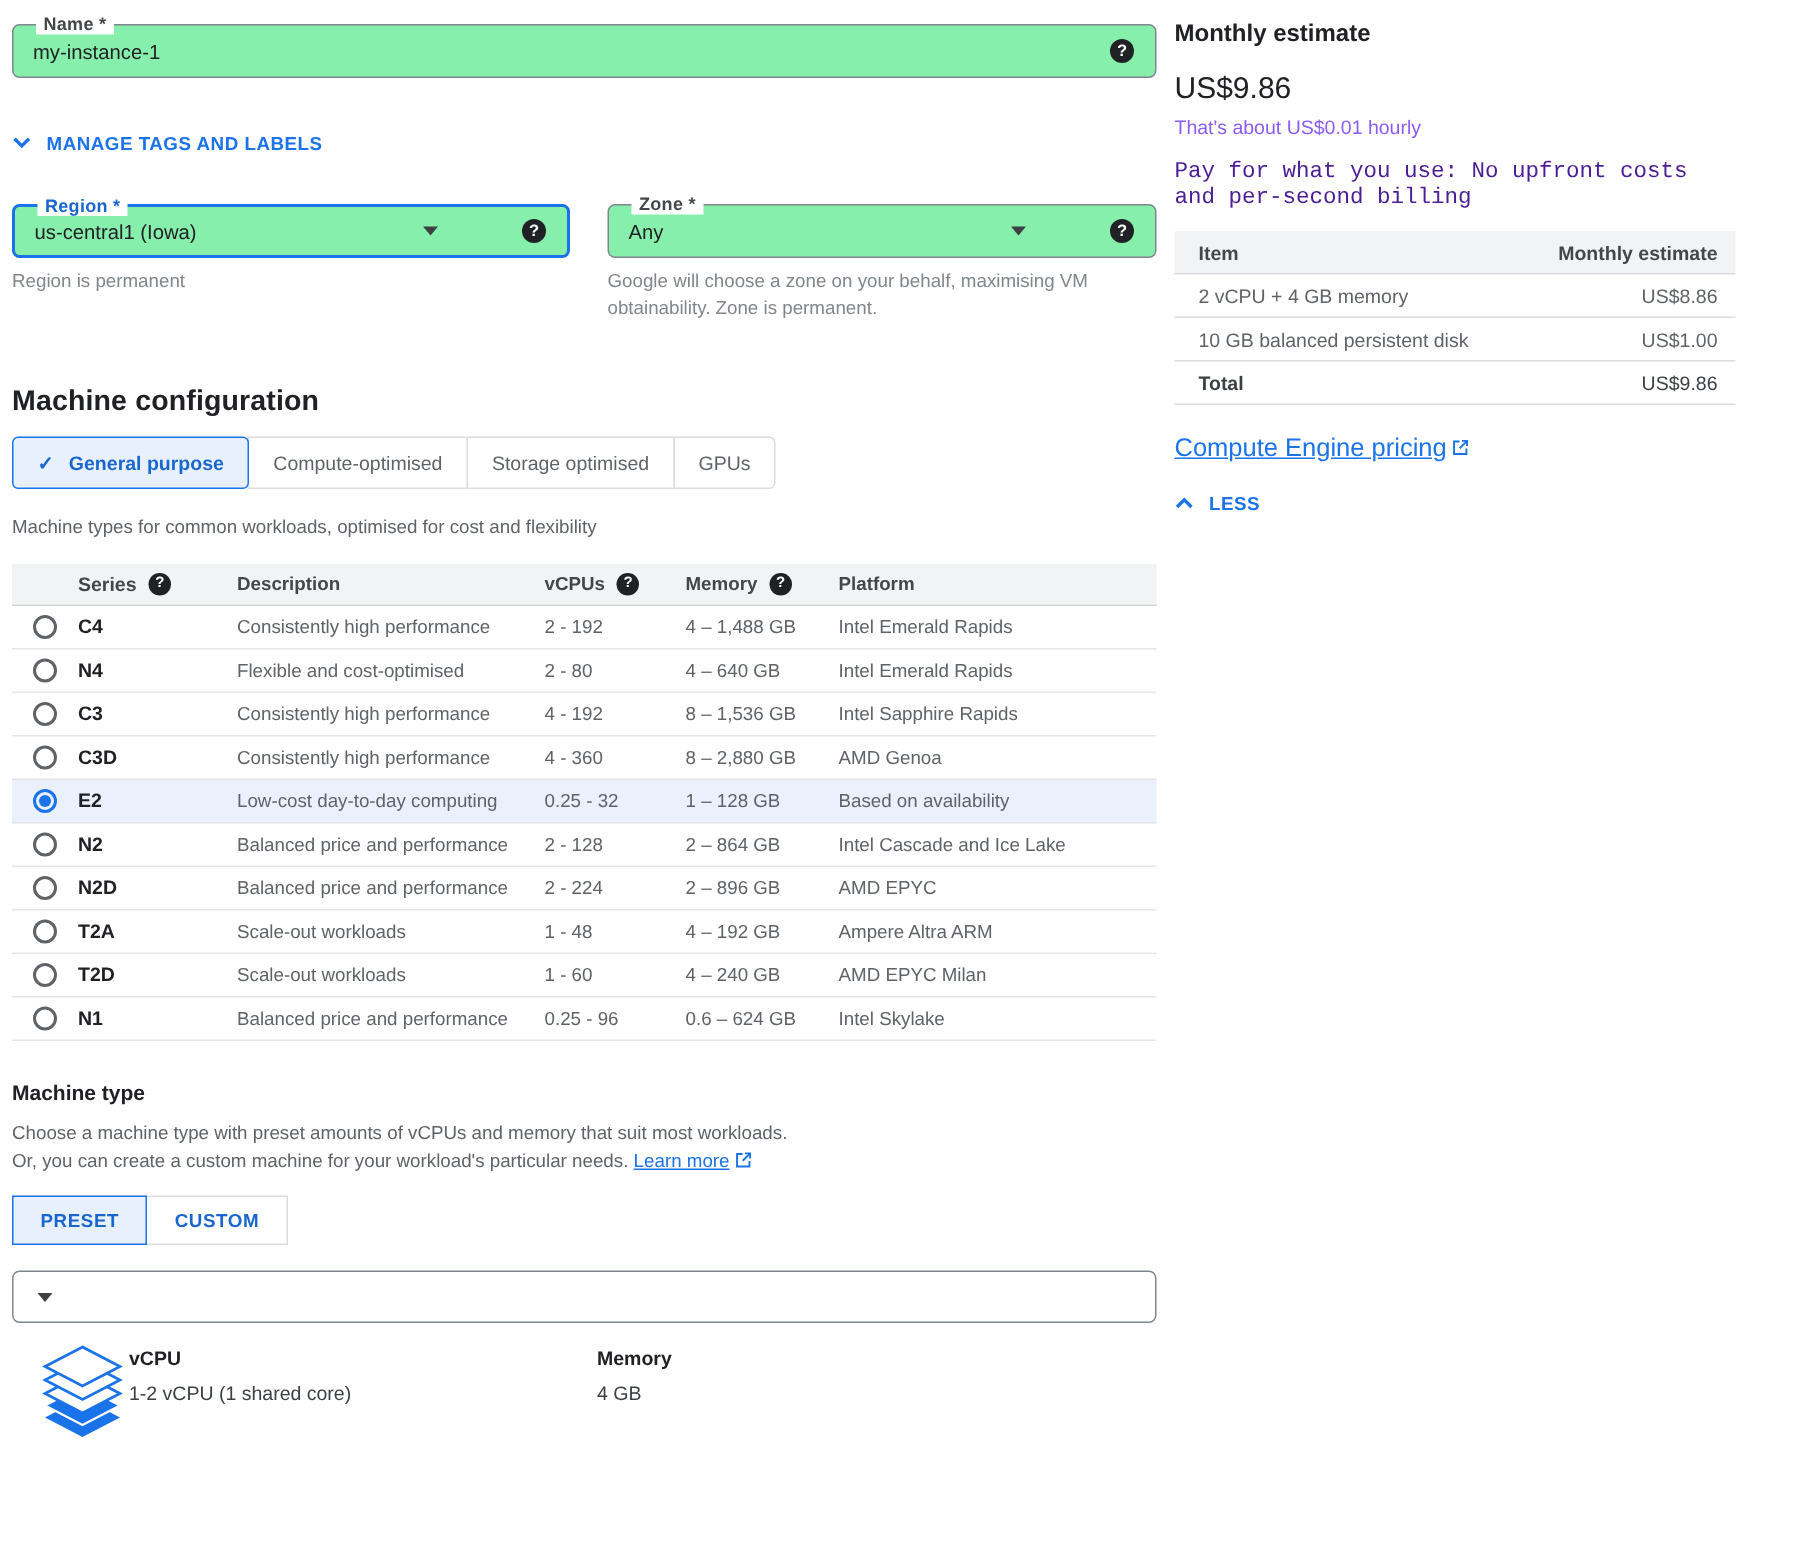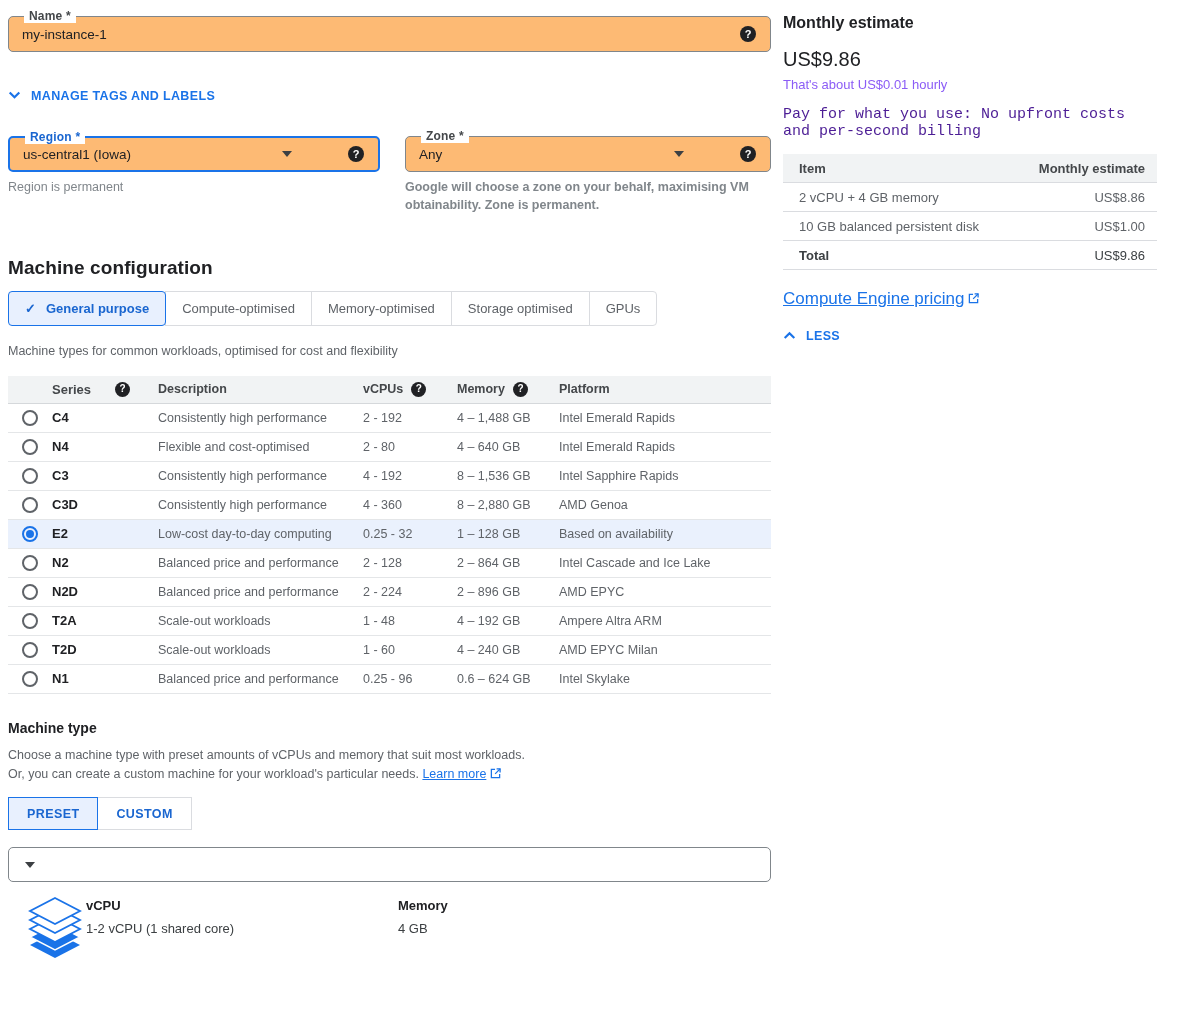--- a/index.html
+++ b/index.html
@@ -8,21 +8,21 @@
     font-family: "Liberation Sans", sans-serif;
     color:#202124; font-size:13px;
     position:relative;
   }
   .page { display:flex; align-items:flex-start; }
   .main { width:771px; padding:16px 0 0 8px; }
   .sidebar { width:374px; margin-left:12px; padding-top:14px; }
 
   
   .field { position:relative; border:1px solid #80868b; border-radius:5px;
-           height:36px; display:flex; align-items:center; padding:0 14px 0 13px; background:#fdba74;gap:36px; }
+           height:36px; display:flex; align-items:center; padding:0 14px 0 13px; background:#86efac;gap:36px; }
   .field.focused { border:2px solid #1a73e8;align-items:center; }
   .field .flabel { position:absolute; top:-8px; left:15px; background:#fff; padding:0 5px;
                    font-size:12px; color:#44474a; font-weight:bold; letter-spacing:.2px; white-space:nowrap; }
   .field.focused .flabel { color:#1a66d0; }
   .field .fvalue { flex:1; font-size:13.5px; color:#202124; white-space:nowrap; overflow:hidden; }
   .caret { width:0; height:0; border-left:5px solid transparent; border-right:5px solid transparent;
            border-top:6px solid #3c4043; display:inline-block; }
   .help { width:16px; height:16px; border-radius:50%; background:#202124; color:#fff;
           font-size:11px; font-weight:bold; display:inline-flex; align-items:center;
           justify-content:center; flex:0 0 auto; line-height:1; }
@@ -49,21 +49,21 @@
   .tab.selected .check { margin-right:10px; font-weight:bold; }
 
   
   .stable { margin-top:14px; width:763px; }
   .srow { display:flex; align-items:center; height:29px; border-bottom:1px solid #e4e6e8; }
   .srow.head { background:#f1f3f4; border-bottom:1px solid #d5d8db; height:28px;
                color:#44474a; font-weight:bold; }
   .srow.selected { background:#eaf1fd; }
   .c-radio { width:44px; display:flex; justify-content:center; flex:0 0 auto; }
   .c-series { width:106px; flex:0 0 auto; font-weight:bold; color:#202124; }
-  .srow.head .c-series { font-weight:bold; color:#44474a; display:flex; align-items:flex-end; gap:24px; }
+  .srow.head .c-series { font-weight:bold; color:#44474a; display:flex; align-items:flex-end; gap:8px; }
   .c-desc { width:205px; flex:0 0 auto; color:#5f6368; }
   .c-vcpu { width:94px; flex:0 0 auto; color:#5f6368; display:flex; align-items:center; gap:8px; }
   .c-mem  { width:102px; flex:0 0 auto; color:#5f6368; display:flex; align-items:center; gap:8px; }
   .c-plat { flex:1; color:#5f6368; }
   .srow.head .c-desc, .srow.head .c-vcpu, .srow.head .c-mem, .srow.head .c-plat { color:#44474a; }
   .srow .c-desc, .srow .c-vcpu, .srow .c-mem, .srow .c-plat { font-size:12.5px; }
   .srow.head .help, .stable .help { width:15px; height:15px; font-size:10px; }
   .radio { width:16px; height:16px; border-radius:50%; border:2px solid #5f6368; display:inline-block; position:relative; }
   .radio.on { border-color:#1a73e8; }
   .radio.on::after { content:""; position:absolute; left:2px; top:2px; width:8px; height:8px;
@@ -143,36 +143,33 @@
         </div>
         <div class="helper">Region is permanent</div>
       </div>
       <div style="width:366px;">
         <div class="field">
           <span class="flabel">Zone *</span>
           <span class="fvalue">Any</span>
           <span class="caret" style="margin-right:20px;"></span>
           <span class="help">?</span>
         </div>
-        <div class="helper" style="width:350px;font-weight:bold;">Google will choose a zone on your behalf, maximising VM obtainability. Zone is permanent.</div>
+        <div class="helper" style="width:350px;">Google will choose a zone on your behalf, maximising VM obtainability. Zone is permanent.</div>
       </div>
     </div>
 
     <div class="h-big" style="margin-top:43px;">Machine configuration</div>
 
     <div class="tabs">
       <div class="tab selected">
         <span class="check">✓</span>
         <span>General purpose</span>
       </div>
       <div class="tab">
           <span>Compute-optimised</span>
-        </div>
-      <div class="tab">
-          <span>Memory-optimised</span>
         </div>
       <div class="tab">
           <span>Storage optimised</span>
         </div>
       <div class="tab">
           <span>GPUs</span>
         </div>
     </div>
 
     <div class="desc-text" style="margin-top:16px;">Machine types for common workloads, optimised for cost and flexibility</div>

